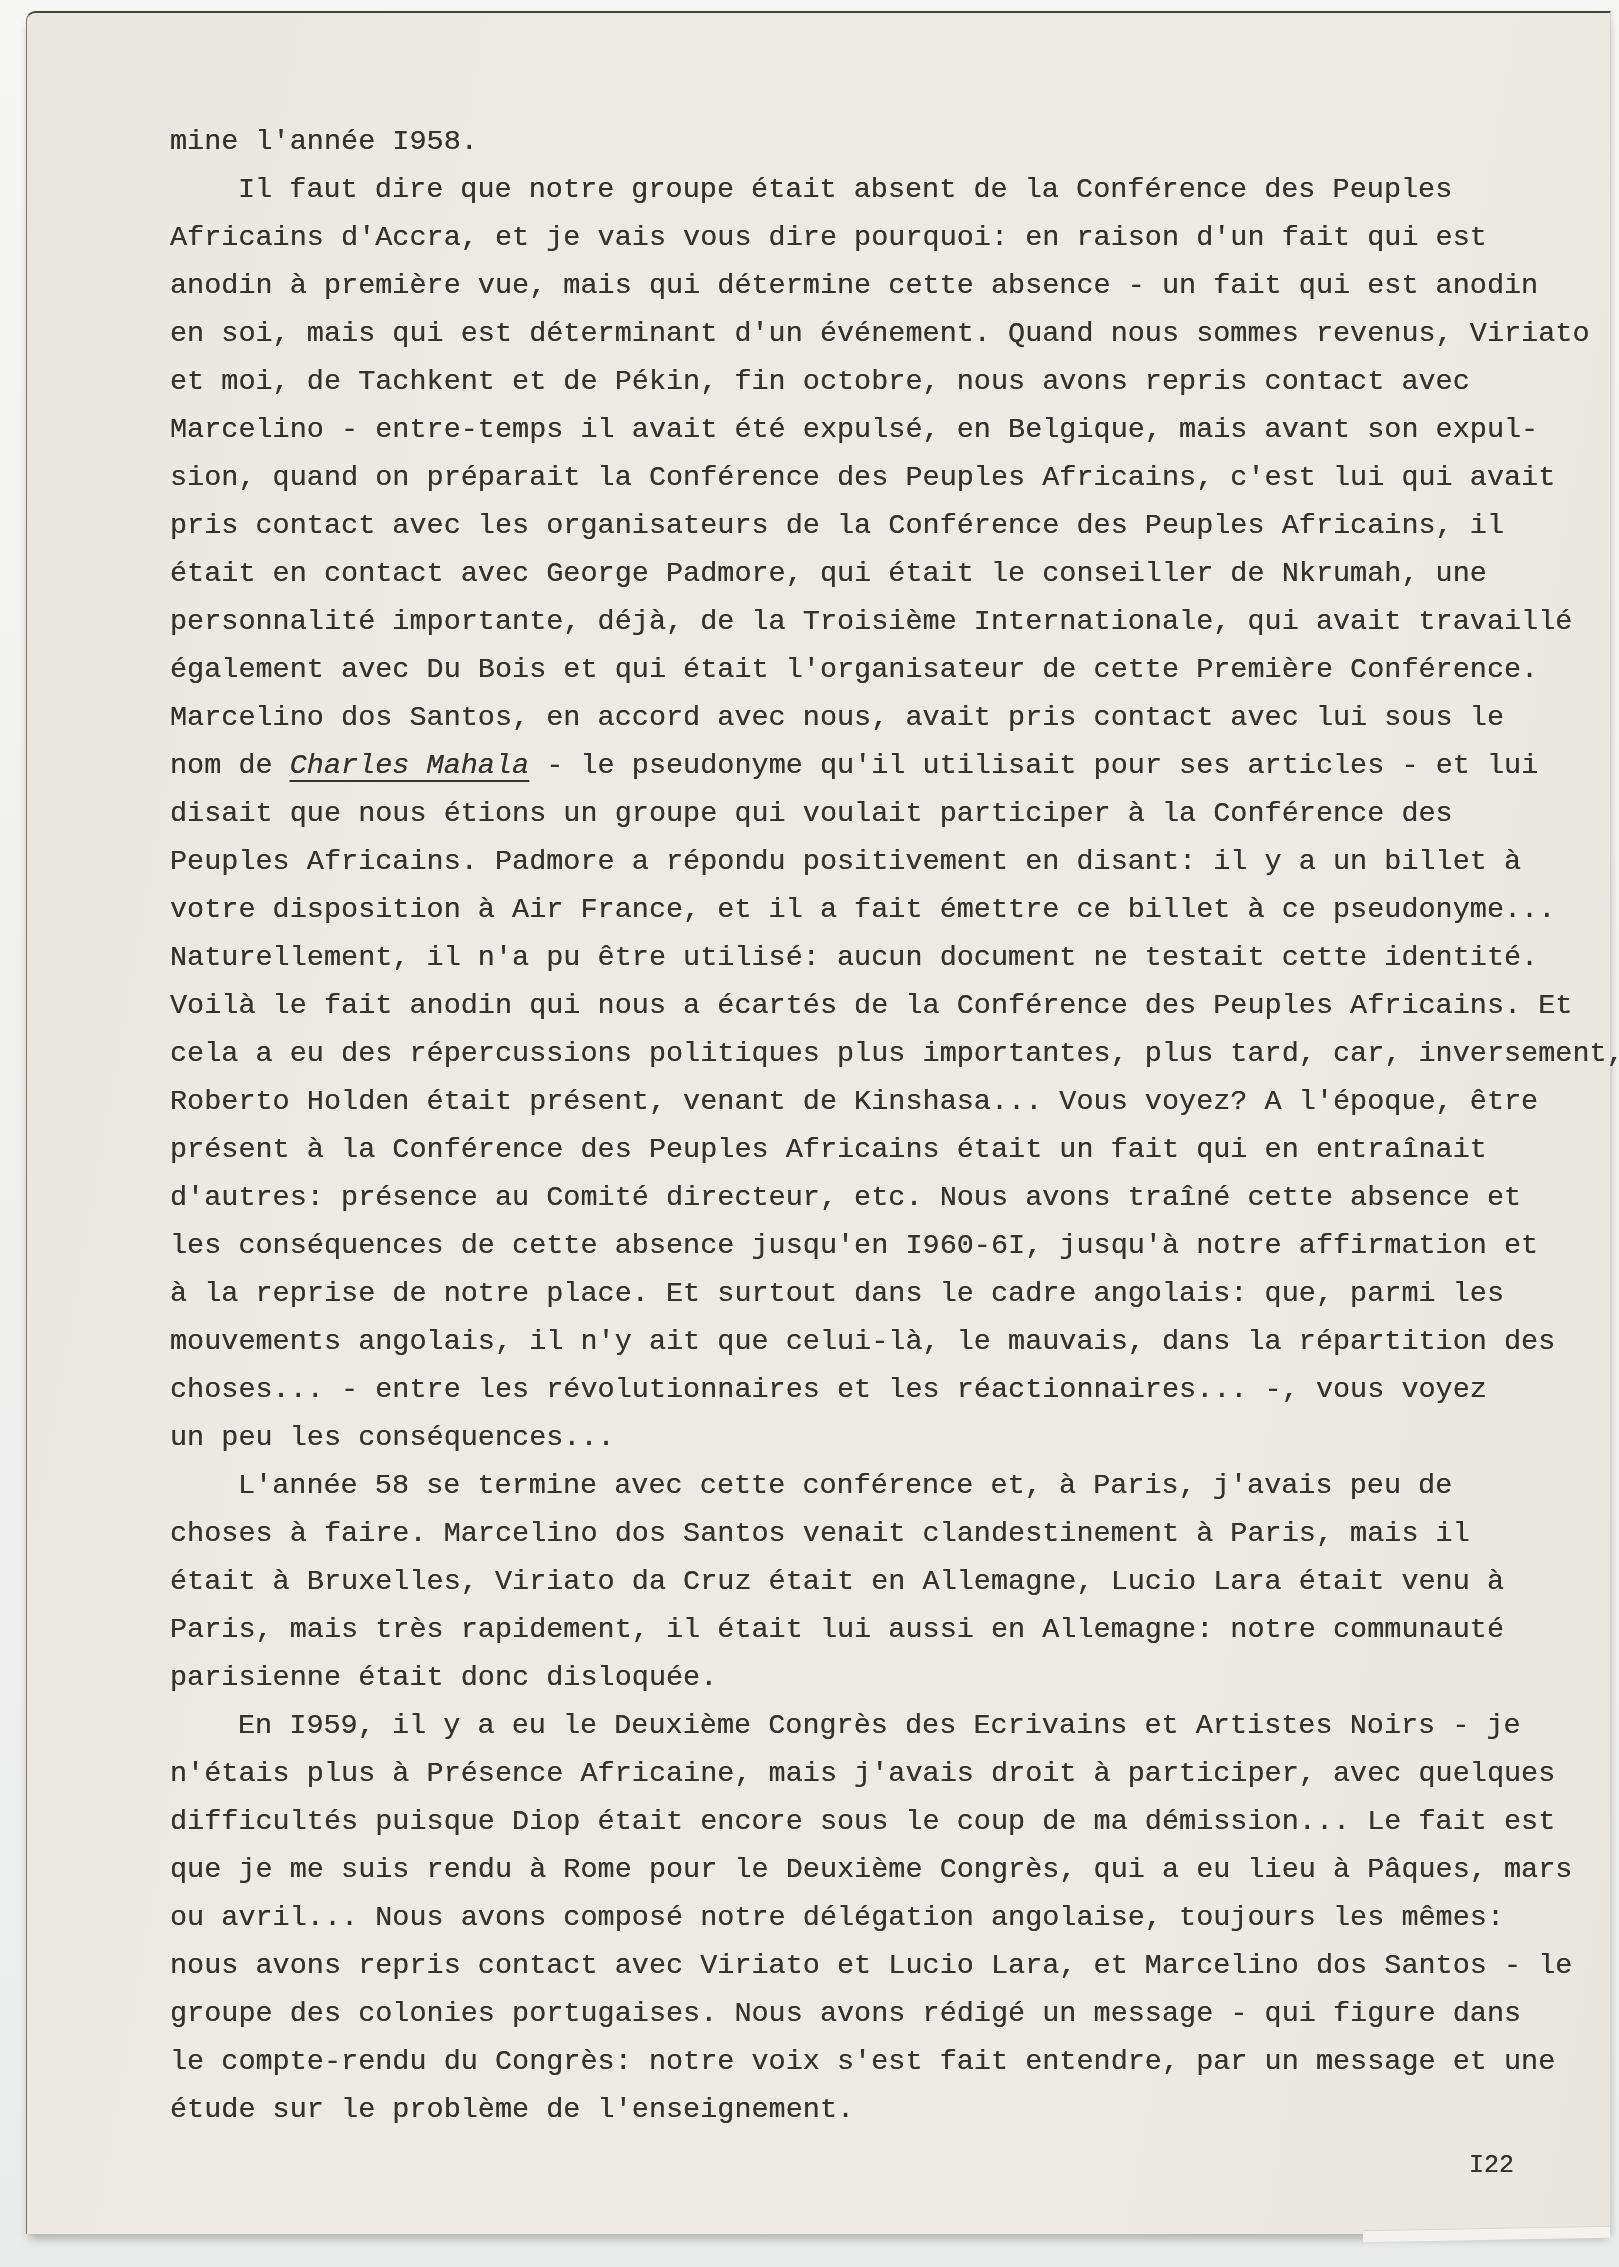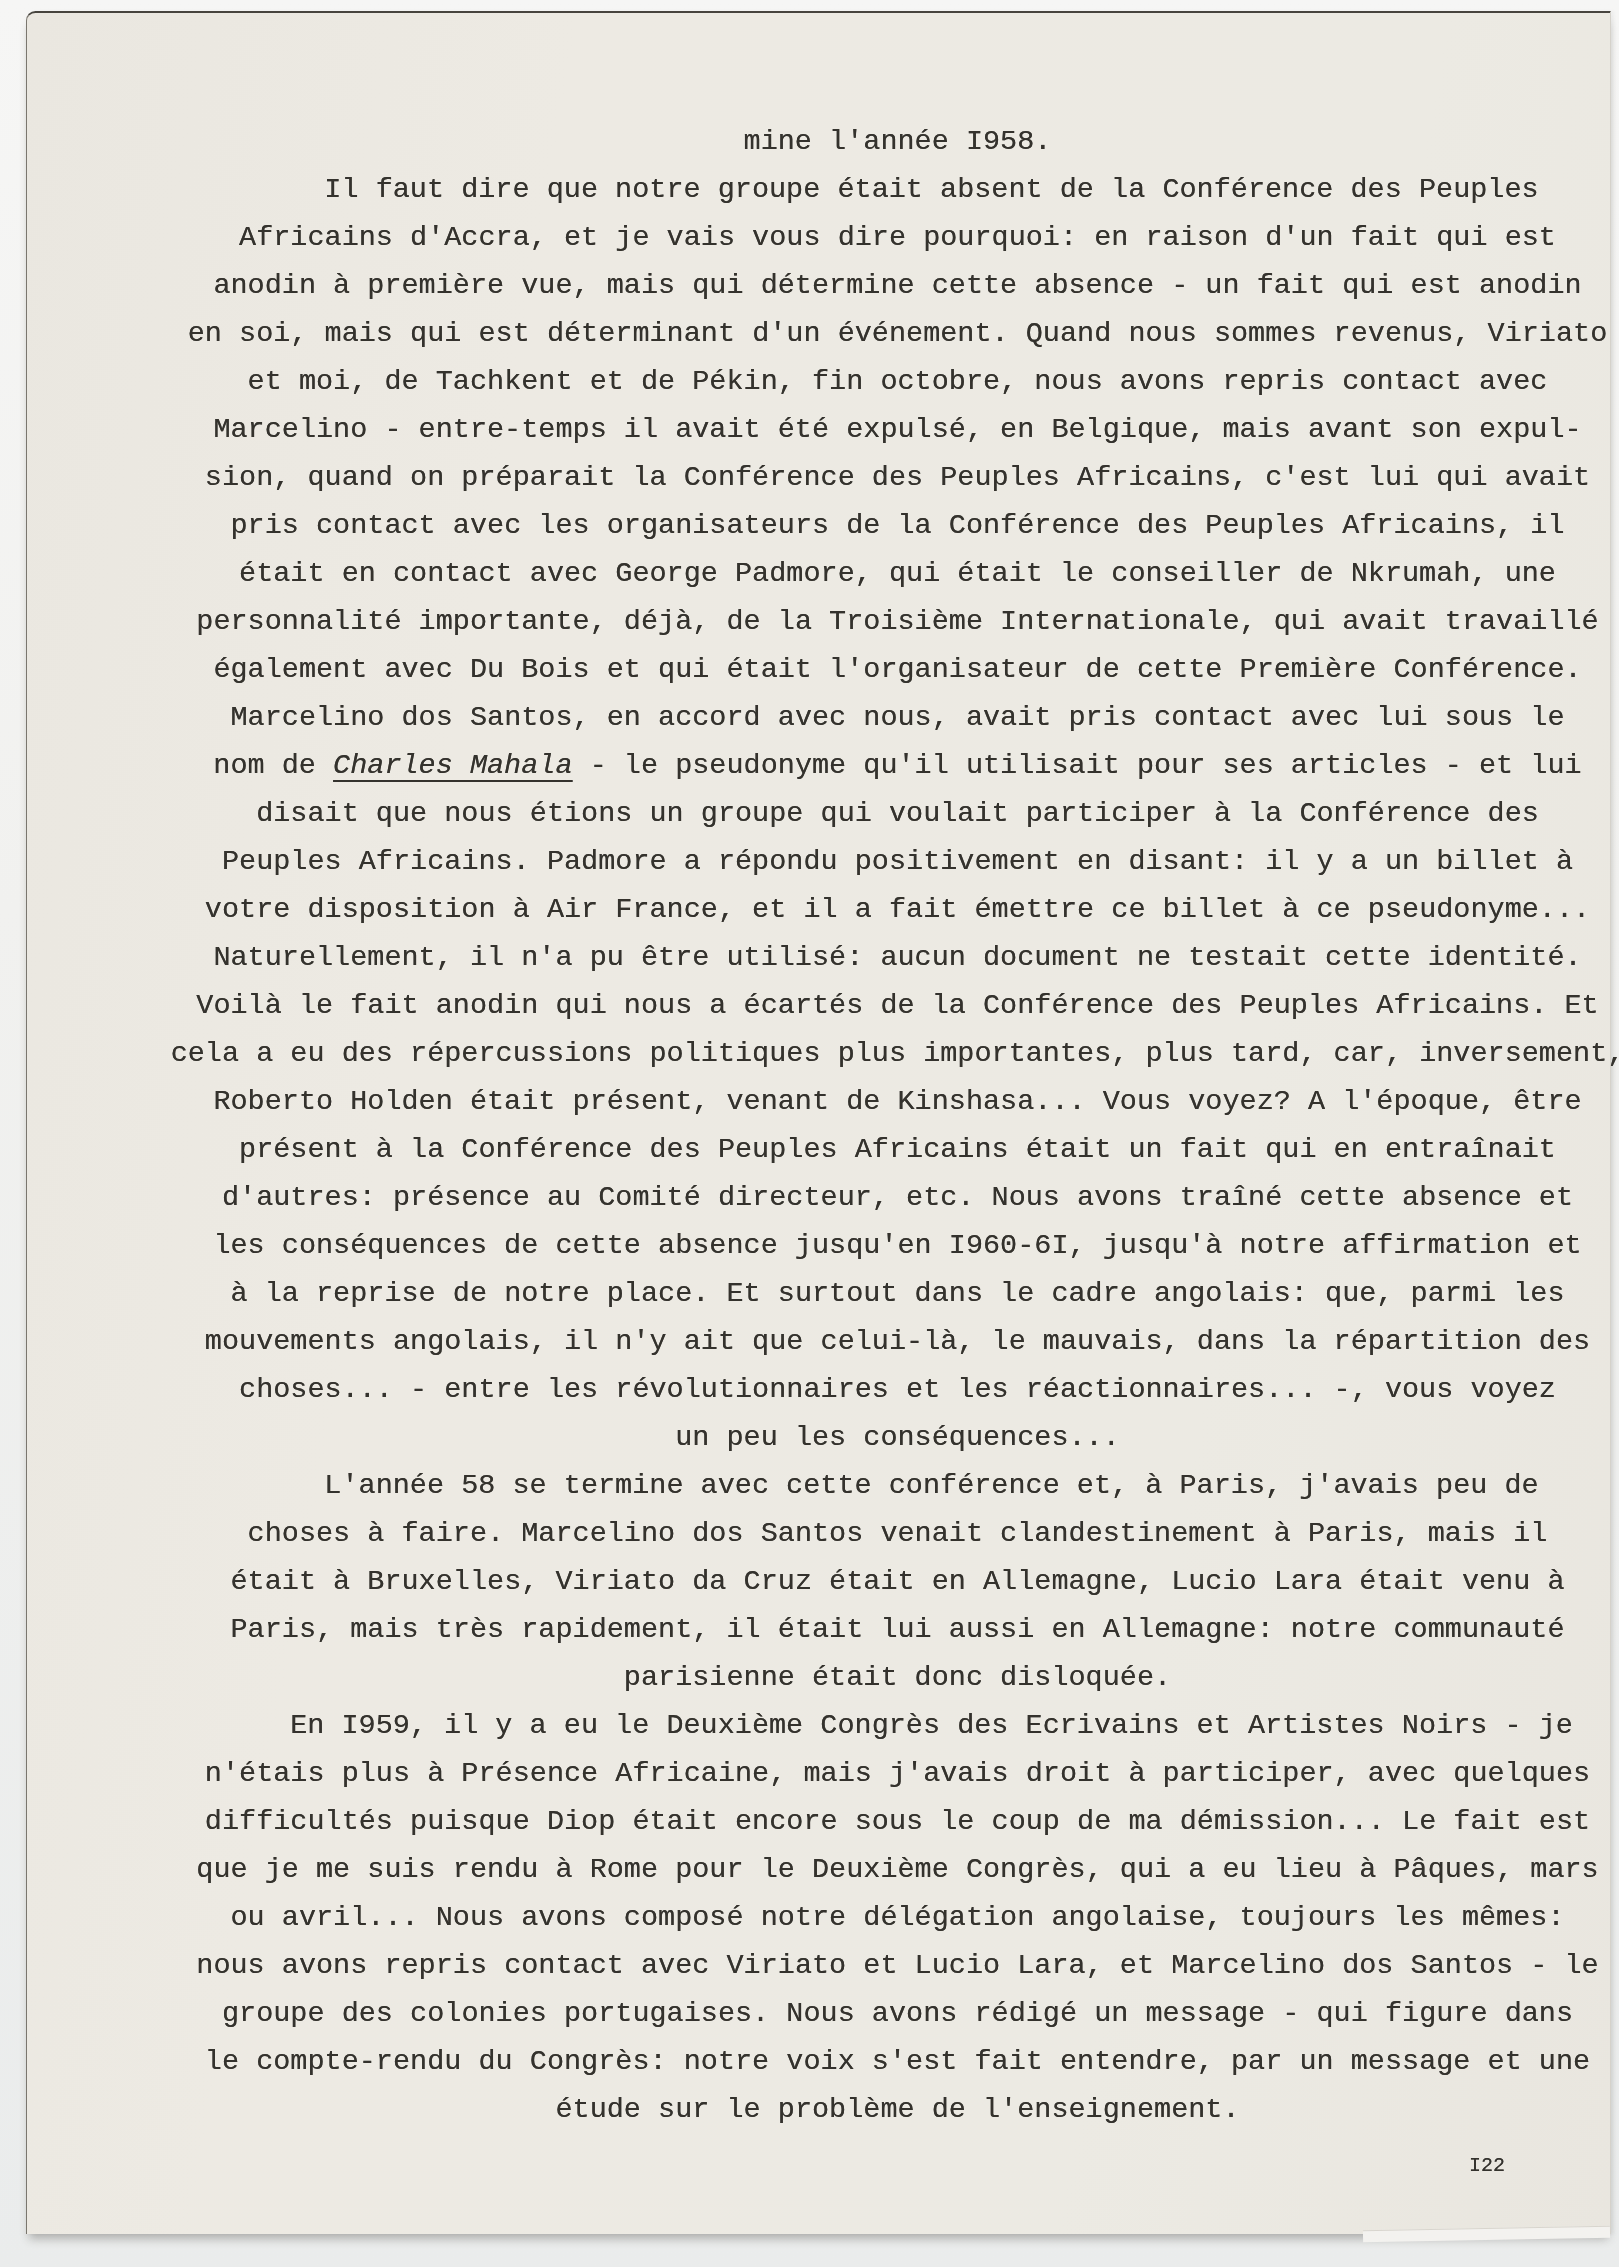--- a/index.html
+++ b/index.html
@@ -7,21 +7,20 @@
   body {
     width:1620px; height:2267px;
     background:#f1f1ef;
     font-family:"Liberation Mono","DejaVu Sans Mono",monospace;
   }
   .scan {
     position:relative;
     width:1620px; height:2267px;
     background:linear-gradient(180deg,#f6f6f5 0%, #f1f1ef 40%, #eaecec 100%);
     overflow:hidden;
-    text-align:center;
   }
   .paper {
     position:absolute;
     left:26px; top:10.5px; right:8.6px; bottom:33px;
     background:linear-gradient(100deg,#eae7e0 0%, #edeae3 28%, #eceae3 72%, #e9e6df 100%);
     border-top:2.9px solid #47443e;
     border-left:1.9px solid #7a766e;
     border-right:1px solid #d5d2cb;
     border-top-left-radius:9.5px;
     box-shadow:0 8.6px 9.5px -3.8px rgba(60,58,52,0.33), 2.9px 0 3.8px rgba(0,0,0,0.04);
@@ -50,21 +49,21 @@
   .underlined {
     text-decoration:underline;
     text-decoration-thickness:2.4px;
     text-underline-offset:6.7px;
     font-style:italic;
   }
   .page-number {
     position:absolute;
     left:1442px; top:2129px;
     color:#34322d;
-    font-size:20px;
+    font-size:25px;
     line-height:48px;
     text-shadow:0 0 0.6px rgba(42,40,36,0.75);
   }
 </style>
 </head>
 <body>
 
 <div class="scan">
   <div class="paper">
     <div class="text-block" style="color: rgb(52, 50, 45);"><div class="line"><span>mine l'année I958.</span></div><div class="line indent"><span>Il faut dire que notre groupe était absent de la Conférence des Peuples</span></div><div class="line"><span>Africains d'Accra, et je vais vous dire pourquoi: en raison d'un fait qui est</span></div><div class="line"><span>anodin à première vue, mais qui détermine cette absence - un fait qui est anodin</span></div><div class="line"><span>en soi, mais qui est déterminant d'un événement. Quand nous sommes revenus, Viriato</span></div><div class="line"><span>et moi, de Tachkent et de Pékin, fin octobre, nous avons repris contact avec</span></div><div class="line"><span>Marcelino - entre-temps il avait été expulsé, en Belgique, mais avant son expul-</span></div><div class="line"><span>sion, quand on préparait la Conférence des Peuples Africains, c'est lui qui avait</span></div><div class="line"><span>pris contact avec les organisateurs de la Conférence des Peuples Africains, il</span></div><div class="line"><span>était en contact avec George Padmore, qui était le conseiller de Nkrumah, une</span></div><div class="line"><span>personnalité importante, déjà, de la Troisième Internationale, qui avait travaillé</span></div><div class="line"><span>également avec Du Bois et qui était l'organisateur de cette Première Conférence.</span></div><div class="line"><span>Marcelino dos Santos, en accord avec nous, avait pris contact avec lui sous le</span></div><div class="line"><span>nom de </span><span class="underlined">Charles Mahala</span><span> - le pseudonyme qu'il utilisait pour ses articles - et lui</span></div><div class="line"><span>disait que nous étions un groupe qui voulait participer à la Conférence des</span></div><div class="line"><span>Peuples Africains. Padmore a répondu positivement en disant: il y a un billet à</span></div><div class="line"><span>votre disposition à Air France, et il a fait émettre ce billet à ce pseudonyme...</span></div><div class="line"><span>Naturellement, il n'a pu être utilisé: aucun document ne testait cette identité.</span></div><div class="line"><span>Voilà le fait anodin qui nous a écartés de la Conférence des Peuples Africains. Et</span></div><div class="line"><span>cela a eu des répercussions politiques plus importantes, plus tard, car, inversement,</span></div><div class="line"><span>Roberto Holden était présent, venant de Kinshasa... Vous voyez? A l'époque, être</span></div><div class="line"><span>présent à la Conférence des Peuples Africains était un fait qui en entraînait</span></div><div class="line"><span>d'autres: présence au Comité directeur, etc. Nous avons traîné cette absence et</span></div><div class="line"><span>les conséquences de cette absence jusqu'en I960-6I, jusqu'à notre affirmation et</span></div><div class="line"><span>à la reprise de notre place. Et surtout dans le cadre angolais: que, parmi les</span></div><div class="line"><span>mouvements angolais, il n'y ait que celui-là, le mauvais, dans la répartition des</span></div><div class="line"><span>choses... - entre les révolutionnaires et les réactionnaires... -, vous voyez</span></div><div class="line"><span>un peu les conséquences...</span></div><div class="line indent"><span>L'année 58 se termine avec cette conférence et, à Paris, j'avais peu de</span></div><div class="line"><span>choses à faire. Marcelino dos Santos venait clandestinement à Paris, mais il</span></div><div class="line"><span>était à Bruxelles, Viriato da Cruz était en Allemagne, Lucio Lara était venu à</span></div><div class="line"><span>Paris, mais très rapidement, il était lui aussi en Allemagne: notre communauté</span></div><div class="line"><span>parisienne était donc disloquée.</span></div><div class="line indent"><span>En I959, il y a eu le Deuxième Congrès des Ecrivains et Artistes Noirs - je</span></div><div class="line"><span>n'étais plus à Présence Africaine, mais j'avais droit à participer, avec quelques</span></div><div class="line"><span>difficultés puisque Diop était encore sous le coup de ma démission... Le fait est</span></div><div class="line"><span>que je me suis rendu à Rome pour le Deuxième Congrès, qui a eu lieu à Pâques, mars</span></div><div class="line"><span>ou avril... Nous avons composé notre délégation angolaise, toujours les mêmes:</span></div><div class="line"><span>nous avons repris contact avec Viriato et Lucio Lara, et Marcelino dos Santos - le</span></div><div class="line"><span>groupe des colonies portugaises. Nous avons rédigé un message - qui figure dans</span></div><div class="line"><span>le compte-rendu du Congrès: notre voix s'est fait entendre, par un message et une</span></div><div class="line"><span>étude sur le problème de l'enseignement.</span></div></div>

